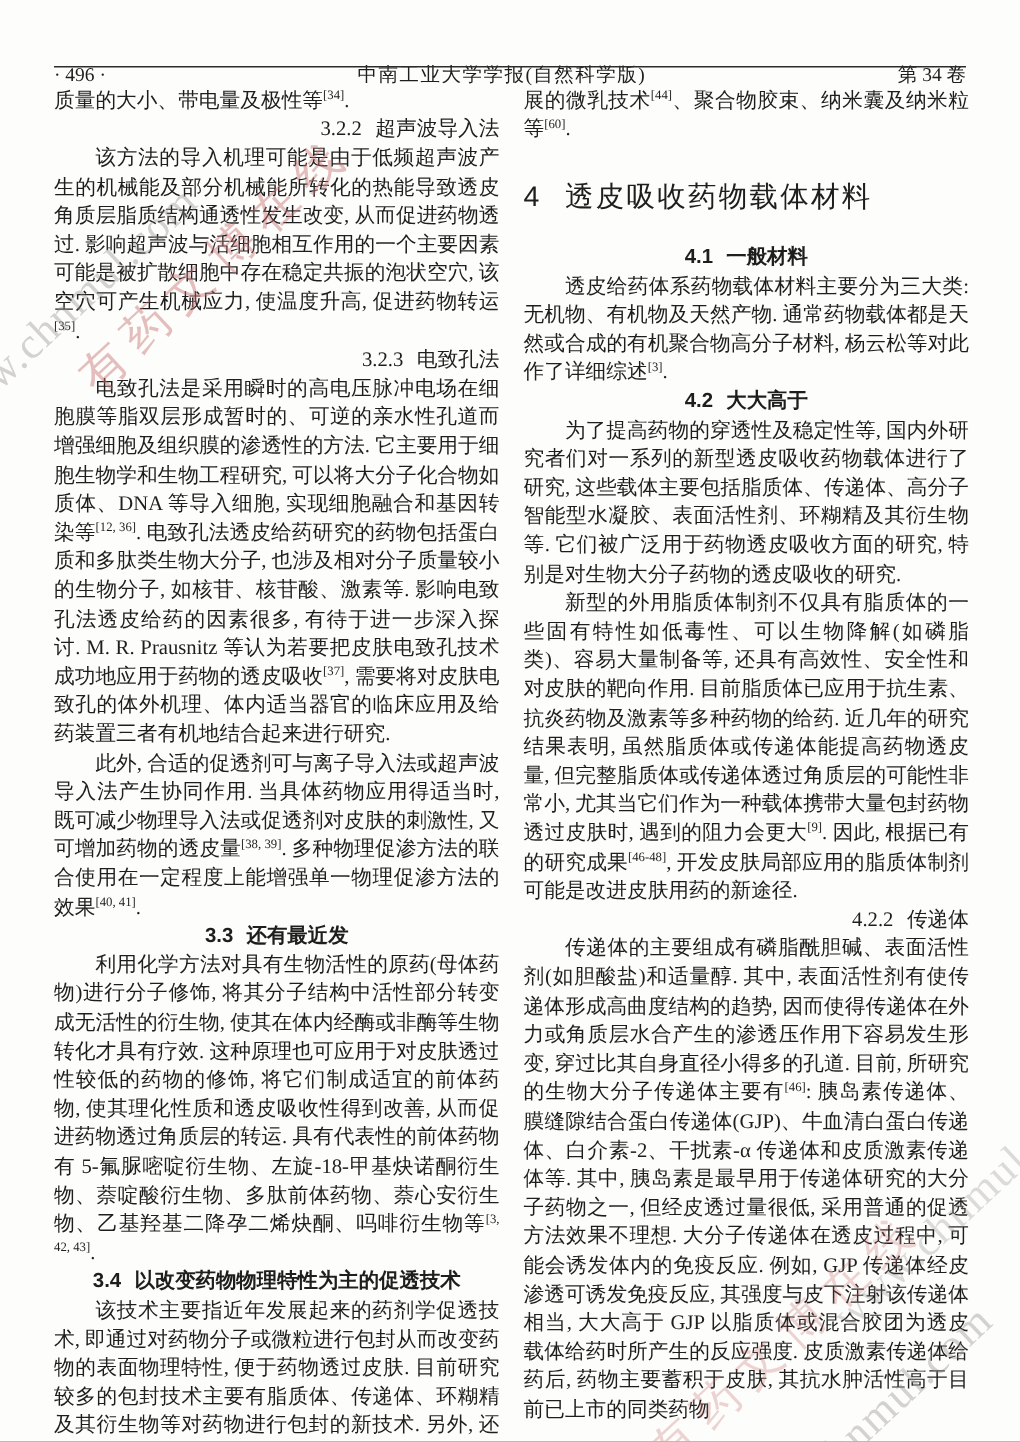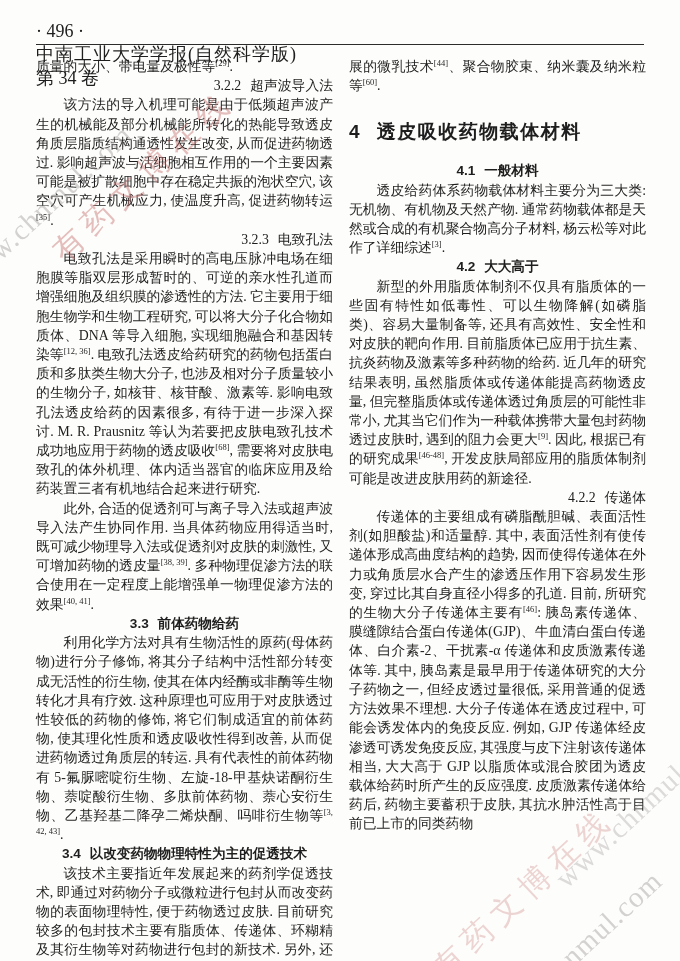--- a/index.html
+++ b/index.html
@@ -9,24 +9,23 @@
     margin:0 auto;
     background:#fdfdfb;
     overflow:hidden;
     font-family:"Liberation Serif","DejaVu Serif",serif;
     color:#1e1e1e;
   }
   
   .header{
     position:absolute;top:21px;left:36px;right:36px;height:16px;
     display:flex;justify-content:space-between;align-items:baseline;
-    font-size:18px;
-    flex-direction:column;
+    font-size:13px;
   }
-  .header .journal{letter-spacing:1px;}
+  .header .journal{letter-spacing:1px;margin-top:20px;}
   .header-rule{
     position:absolute;top:44px;left:36px;right:36px;height:0;
     border-top:1.4px solid #2c2c2c;
   }
   
   .columns{
     position:absolute;top:57px;left:36px;width:610px;
     display:flex;gap:16px;
   }
   .col{
@@ -46,21 +45,21 @@
     font-family:"Liberation Sans","DejaVu Sans",sans-serif;
     font-weight:bold;font-size:13.6px;line-height:19.2px;
     text-align:center;
   }
   .h-subsub{
     font-weight:normal;font-size:13.8px;line-height:19.2px;
     text-align:right;
   }
   .h-section{
     font-family:"Liberation Sans","DejaVu Sans",sans-serif;
-    font-weight:bold;font-size:19px;line-height:24px;
+    font-weight:normal;font-size:19px;line-height:24px;
     margin:25px 0 17px 0;letter-spacing:1.5px;
     text-align:left;
   }
   .h-num{margin-right:0.65em;}
   .h-section .h-num{margin-right:0.9em;letter-spacing:0;}
   
   .wm{
     position:absolute;white-space:nowrap;pointer-events:none;
     transform:rotate(-43deg);transform-origin:left center;
     z-index:5;
@@ -87,37 +86,38 @@
 
   <div class="header">
     <span class="pageno">· 496 ·</span>
     <span class="journal">中南工业大学学报(自然科学版)</span>
     <span class="volume">第 34 卷</span>
   </div>
   <div class="header-rule"></div>
 
   <div class="columns">
     <div class="col" id="col-left">
-        <p class="para">质量的大小、带电量及极性等<sup class="cite">[29]</sup>.</p>
+        <p class="para">质量的大小、带电量及极性等<sup class="cite">[34]</sup>.</p>
         <div class="h-subsub"><span class="h-num">3.2.2</span><span>超声波导入法</span></div>
         <p class="para indent">该方法的导入机理可能是由于低频超声波产生的机械能及部分机械能所转化的热能导致透皮角质层脂质结构通透性发生改变, 从而促进药物透过. 影响超声波与活细胞相互作用的一个主要因素可能是被扩散细胞中存在稳定共振的泡状空穴, 该空穴可产生机械应力, 使温度升高, 促进药物转运<sup class="cite">[35]</sup>.</p>
         <div class="h-subsub"><span class="h-num">3.2.3</span><span>电致孔法</span></div>
-        <p class="para indent">电致孔法是采用瞬时的高电压脉冲电场在细胞膜等脂双层形成暂时的、可逆的亲水性孔道而增强细胞及组织膜的渗透性的方法. 它主要用于细胞生物学和生物工程研究, 可以将大分子化合物如质体、DNA 等导入细胞, 实现细胞融合和基因转染等<sup class="cite">[12, 36]</sup>. 电致孔法透皮给药研究的药物包括蛋白质和多肽类生物大分子, 也涉及相对分子质量较小的生物分子, 如核苷、核苷酸、激素等. 影响电致孔法透皮给药的因素很多, 有待于进一步深入探讨. M. R. Prausnitz 等认为若要把皮肤电致孔技术成功地应用于药物的透皮吸收<sup class="cite">[68]</sup>, 需要将对皮肤电致孔的体外机理、体内适当器官的临床应用及给药装置三者有机地结合起来进行研究.</p>
+        <p class="para indent">电致孔法是采用瞬时的高电压脉冲电场在细胞膜等脂双层形成暂时的、可逆的亲水性孔道而增强细胞及组织膜的渗透性的方法. 它主要用于细胞生物学和生物工程研究, 可以将大分子化合物如质体、DNA 等导入细胞, 实现细胞融合和基因转染等<sup class="cite">[12, 36]</sup>. 电致孔法透皮给药研究的药物包括蛋白质和多肽类生物大分子, 也涉及相对分子质量较小的生物分子, 如核苷、核苷酸、激素等. 影响电致孔法透皮给药的因素很多, 有待于进一步深入探讨. M. R. Prausnitz 等认为若要把皮肤电致孔技术成功地应用于药物的透皮吸收<sup class="cite">[37]</sup>, 需要将对皮肤电致孔的体外机理、体内适当器官的临床应用及给药装置三者有机地结合起来进行研究.</p>
         <p class="para indent">此外, 合适的促透剂可与离子导入法或超声波导入法产生协同作用. 当具体药物应用得适当时, 既可减少物理导入法或促透剂对皮肤的刺激性, 又可增加药物的透皮量<sup class="cite">[38, 39]</sup>. 多种物理促渗方法的联合使用在一定程度上能增强单一物理促渗方法的效果<sup class="cite">[40, 41]</sup>.</p>
-        <div class="h-sub"><span class="h-num">3.3</span><span>前体药物给药</span></div>
+        <div class="h-sub"><span class="h-num">3.3</span><span>还有最近发</span></div>
         <p class="para indent">利用化学方法对具有生物活性的原药(母体药物)进行分子修饰, 将其分子结构中活性部分转变成无活性的衍生物, 使其在体内经酶或非酶等生物转化才具有疗效. 这种原理也可应用于对皮肤透过性较低的药物的修饰, 将它们制成适宜的前体药物, 使其理化性质和透皮吸收性得到改善, 从而促进药物透过角质层的转运. 具有代表性的前体药物有 5-氟脲嘧啶衍生物、左旋-18-甲基炔诺酮衍生物、萘啶酸衍生物、多肽前体药物、萘心安衍生物、乙基羟基二降孕二烯炔酮、吗啡衍生物等<sup class="cite">[3, 42, 43]</sup>.</p>
         <div class="h-sub"><span class="h-num">3.4</span><span>以改变药物物理特性为主的促透技术</span></div>
         <p class="para indent">该技术主要指近年发展起来的药剂学促透技术, 即通过对药物分子或微粒进行包封从而改变药物的表面物理特性, 便于药物透过皮肤. 目前研究较多的包封技术主要有脂质体、传递体、环糊精及其衍生物等对药物进行包封的新技术. 另外, 还有最近发</p>
       </div>
     <div class="col" id="col-right">
         <p class="para">展的微乳技术<sup class="cite">[44]</sup>、聚合物胶束、纳米囊及纳米粒等<sup class="cite">[60]</sup>.</p>
         <div class="h-section"><span class="h-num">4</span><span>透皮吸收药物载体材料</span></div>
         <div class="h-sub"><span class="h-num">4.1</span><span>一般材料</span></div>
         <p class="para indent">透皮给药体系药物载体材料主要分为三大类: 无机物、有机物及天然产物. 通常药物载体都是天然或合成的有机聚合物高分子材料, 杨云松等对此作了详细综述<sup class="cite">[3]</sup>.</p>
         <div class="h-sub"><span class="h-num">4.2</span><span>大大高于</span></div>
+        <p class="para indent">为了提高药物的穿透性及稳定性等, 国内外研究者们对一系列的新型透皮吸收药物载体进行了研究, 这些载体主要包括脂质体、传递体、高分子智能型水凝胶、表面活性剂、环糊精及其衍生物等. 它们被广泛用于药物透皮吸收方面的研究, 特别是对生物大分子药物的透皮吸收的研究.</p>
         <p class="para indent">新型的外用脂质体制剂不仅具有脂质体的一些固有特性如低毒性、可以生物降解(如磷脂类)、容易大量制备等, 还具有高效性、安全性和对皮肤的靶向作用. 目前脂质体已应用于抗生素、抗炎药物及激素等多种药物的给药. 近几年的研究结果表明, 虽然脂质体或传递体能提高药物透皮量, 但完整脂质体或传递体透过角质层的可能性非常小, 尤其当它们作为一种载体携带大量包封药物透过皮肤时, 遇到的阻力会更大<sup class="cite">[9]</sup>. 因此, 根据已有的研究成果<sup class="cite">[46-48]</sup>, 开发皮肤局部应用的脂质体制剂可能是改进皮肤用药的新途径.</p>
         <div class="h-subsub"><span class="h-num">4.2.2</span><span>传递体</span></div>
         <p class="para indent">传递体的主要组成有磷脂酰胆碱、表面活性剂(如胆酸盐)和适量醇. 其中, 表面活性剂有使传递体形成高曲度结构的趋势, 因而使得传递体在外力或角质层水合产生的渗透压作用下容易发生形变, 穿过比其自身直径小得多的孔道. 目前, 所研究的生物大分子传递体主要有<sup class="cite">[46]</sup>: 胰岛素传递体、膜缝隙结合蛋白传递体(GJP)、牛血清白蛋白传递体、白介素-2、干扰素-α 传递体和皮质激素传递体等. 其中, 胰岛素是最早用于传递体研究的大分子药物之一, 但经皮透过量很低, 采用普通的促透方法效果不理想. 大分子传递体在透皮过程中, 可能会诱发体内的免疫反应. 例如, GJP 传递体经皮渗透可诱发免疫反应, 其强度与皮下注射该传递体相当, 大大高于 GJP 以脂质体或混合胶团为透皮载体给药时所产生的反应强度. 皮质激素传递体给药后, 药物主要蓄积于皮肤, 其抗水肿活性高于目前已上市的同类药物</p>
       </div>
   </div>
 
   <div id="wm-layer">
       <div class="wm cn wm1">有药文博在线</div>
       <div class="wm en wm2">www.chnmul.com</div>
       <div class="wm cn wm3">有药文博在线</div>

